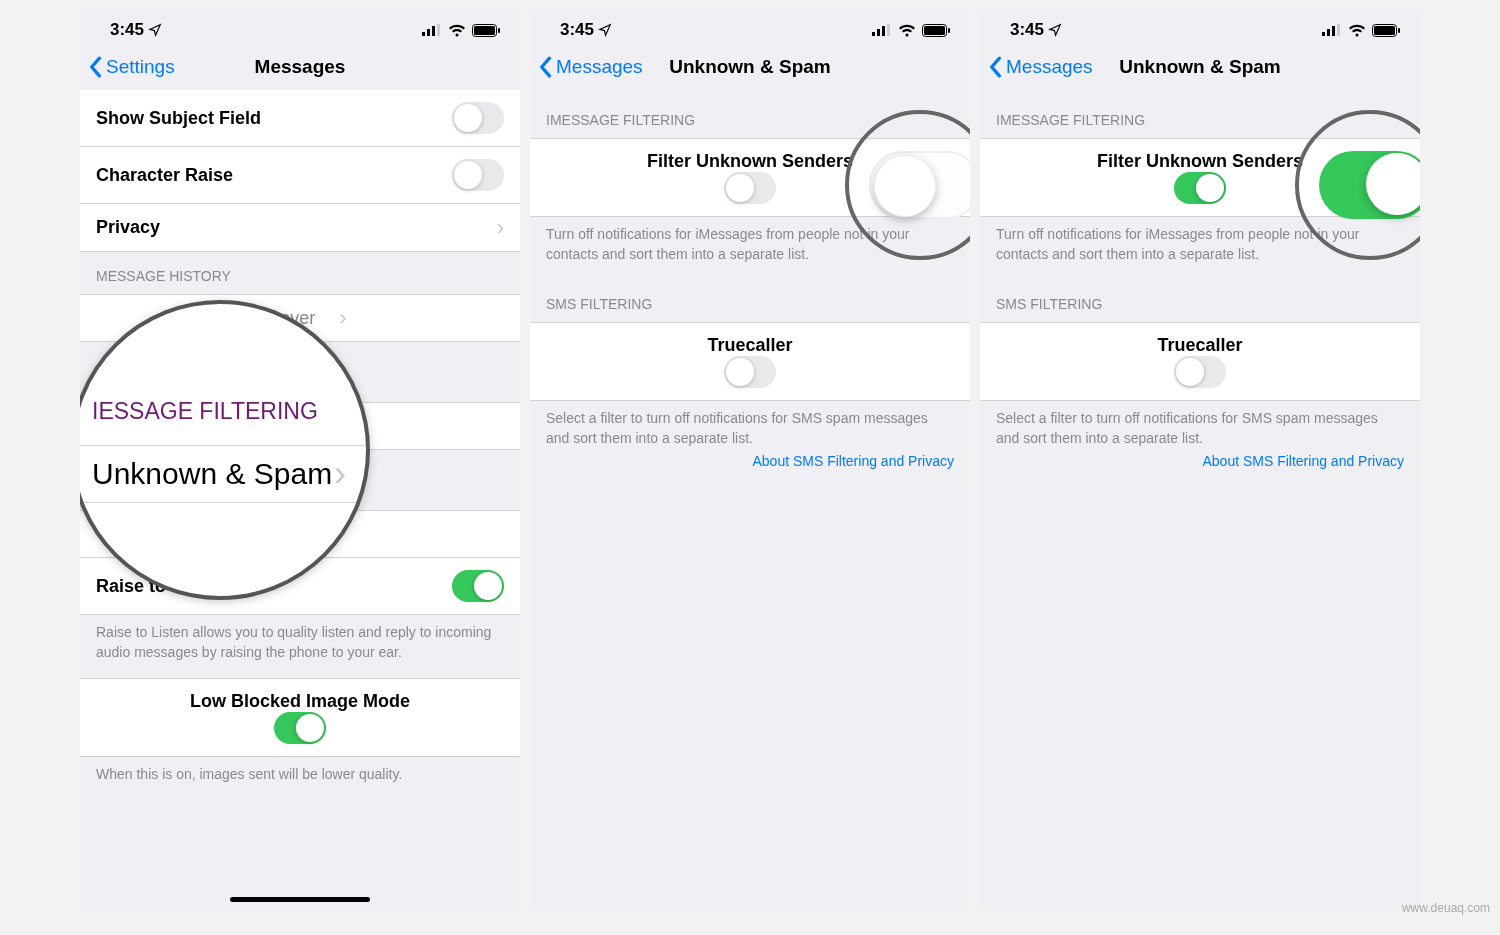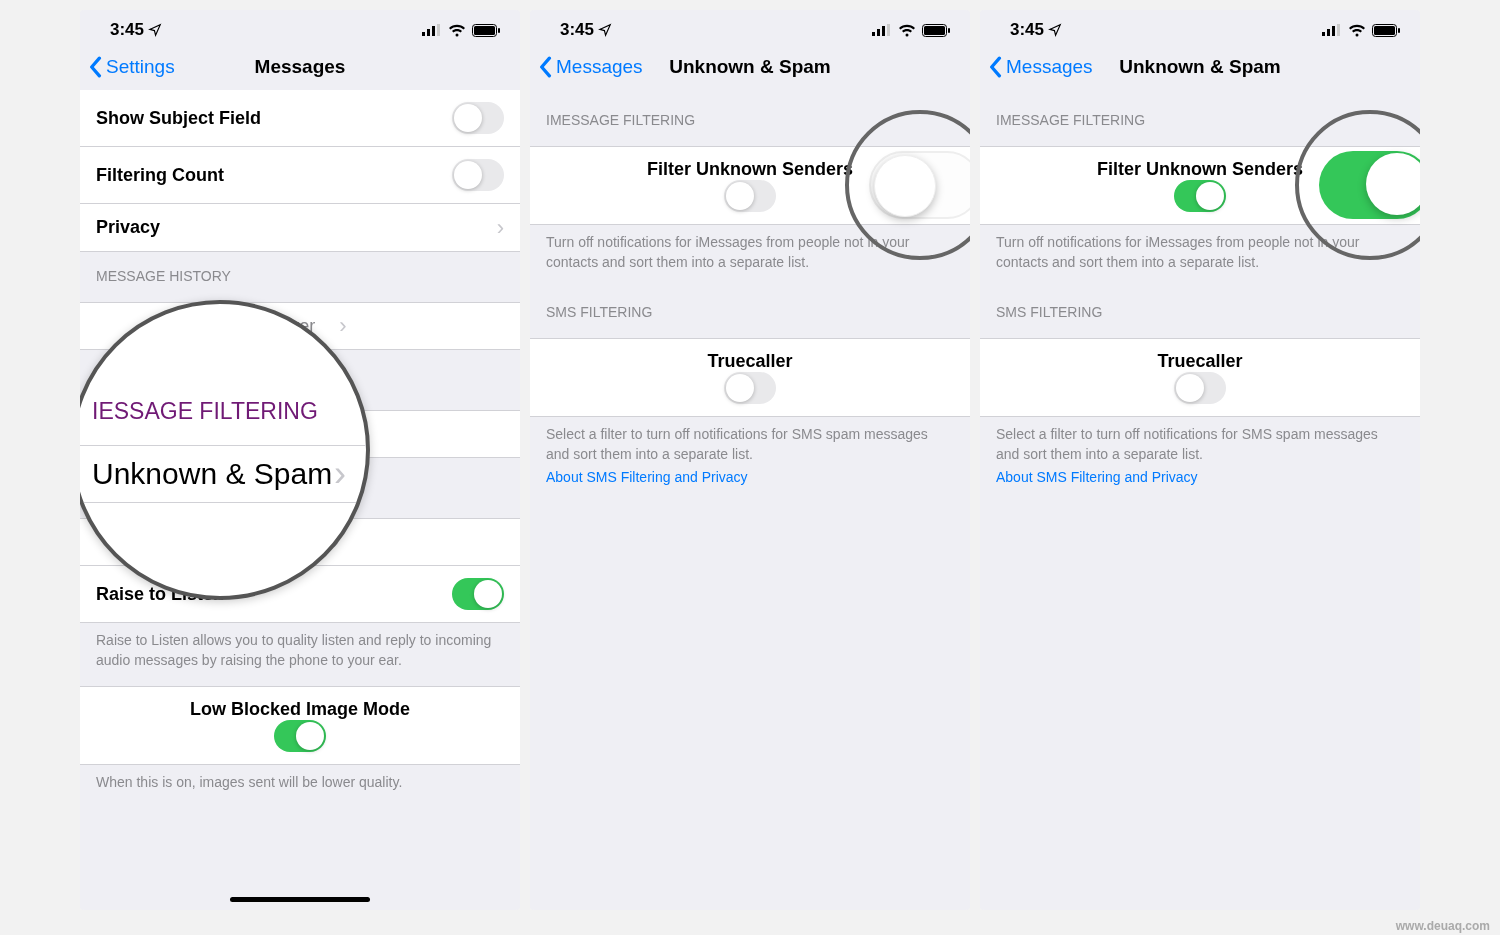--- a/index.html
+++ b/index.html
@@ -43,21 +43,21 @@
       left: 8px;
       display: flex;
       align-items: center;
       color: #007aff;
       font-size: 19px;
     }
     .nav-back svg { width: 14px; height: 22px; margin-right: 4px; }
     .section-header {
       font-size: 14px;
       color: #8a8a8e;
-      padding: 16px 16px 18px;
+      padding: 16px 16px 10px;
       text-transform: uppercase;
     }
     .section-header.first { padding-top: 22px; }
     .row {
       background: #fff;
       display: flex;
       align-items: center;
       justify-content: space-between;
       padding: 12px 16px;
       font-size: 18px;
@@ -68,21 +68,21 @@
     .row.single { border-top: 0.5px solid #d1d1d6; flex-direction: column; }
     .row-label { color: #000; font-weight: bold; }
     .row-value { color: #8a8a8e; display: flex; align-items: center; gap: 24px; }
     .chevron { color: #c7c7cc; font-size: 22px; line-height: 1; }
     .footer-text {
       font-size: 14px;
       color: #8a8a8e;
       padding: 8px 16px 16px;
       line-height: 1.4;
     }
-    .footer-text a { color: #007aff; text-decoration: none; display: block; margin-top: 4px; }
+    .footer-text a { color: #007aff; text-decoration: none; display: block; margin-top: 4px; text-align: right; }
     .toggle {
       width: 52px;
       height: 32px;
       border-radius: 16px;
       position: relative;
       flex-shrink: 0;
     }
     .toggle.off { background: #e9e9eb; }
     .toggle.on { background: #34c759; }
     .toggle .knob {
@@ -140,21 +140,21 @@
     }
     .big-toggle.off { background: #fdfdfd; border: 2px solid #eee; }
     .big-toggle.on { background: #34c759; }
     .big-toggle .bknob {
       position: absolute; width: 62px; height: 62px; border-radius: 50%; background: #fff; top: 2px;
       box-shadow: 0 3px 8px rgba(0,0,0,.25);
     }
     .big-toggle.off .bknob { left: 3px; border: 0.5px solid #eee;}
     .big-toggle.on .bknob { right: 3px; }
     .spacer { height: 60px; }
-    .watermark { position: fixed; right: 10px; bottom: 2px; font-size: 12px; color: #aaa; font-weight: bold; }
+    .watermark { position: fixed; right: 10px; bottom: 20px; font-size: 12px; color: #aaa; }
   </style>
 </head>
 <body>
 
 <div class="phone">
   <div class="status-bar">
     <div class="status-left">
       <span>3:45</span>
       <svg width="14" height="14" viewBox="0 0 24 24">
           <path fill="none" stroke="#000" stroke-width="2" d="M3 11l18-8-8 18-2-8z"></path>
@@ -187,21 +187,21 @@
     <div class="nav-title">Messages</div>
   </div>
 
   <div class="row">
     <span class="row-label">Show Subject Field</span>
     <div class="toggle off">
         <div class="knob"></div>
       </div>
   </div>
   <div class="row">
-    <span class="row-label">Filtering Count</span>
+    <span class="row-label">Character Raise</span>
     <div class="toggle off">
         <div class="knob"></div>
       </div>
   </div>
   <div class="row">
     <span class="row-label">Privacy</span>
     <span class="chevron">›</span>
   </div>
 
   <div class="section-header">MESSAGE HISTORY</div>

